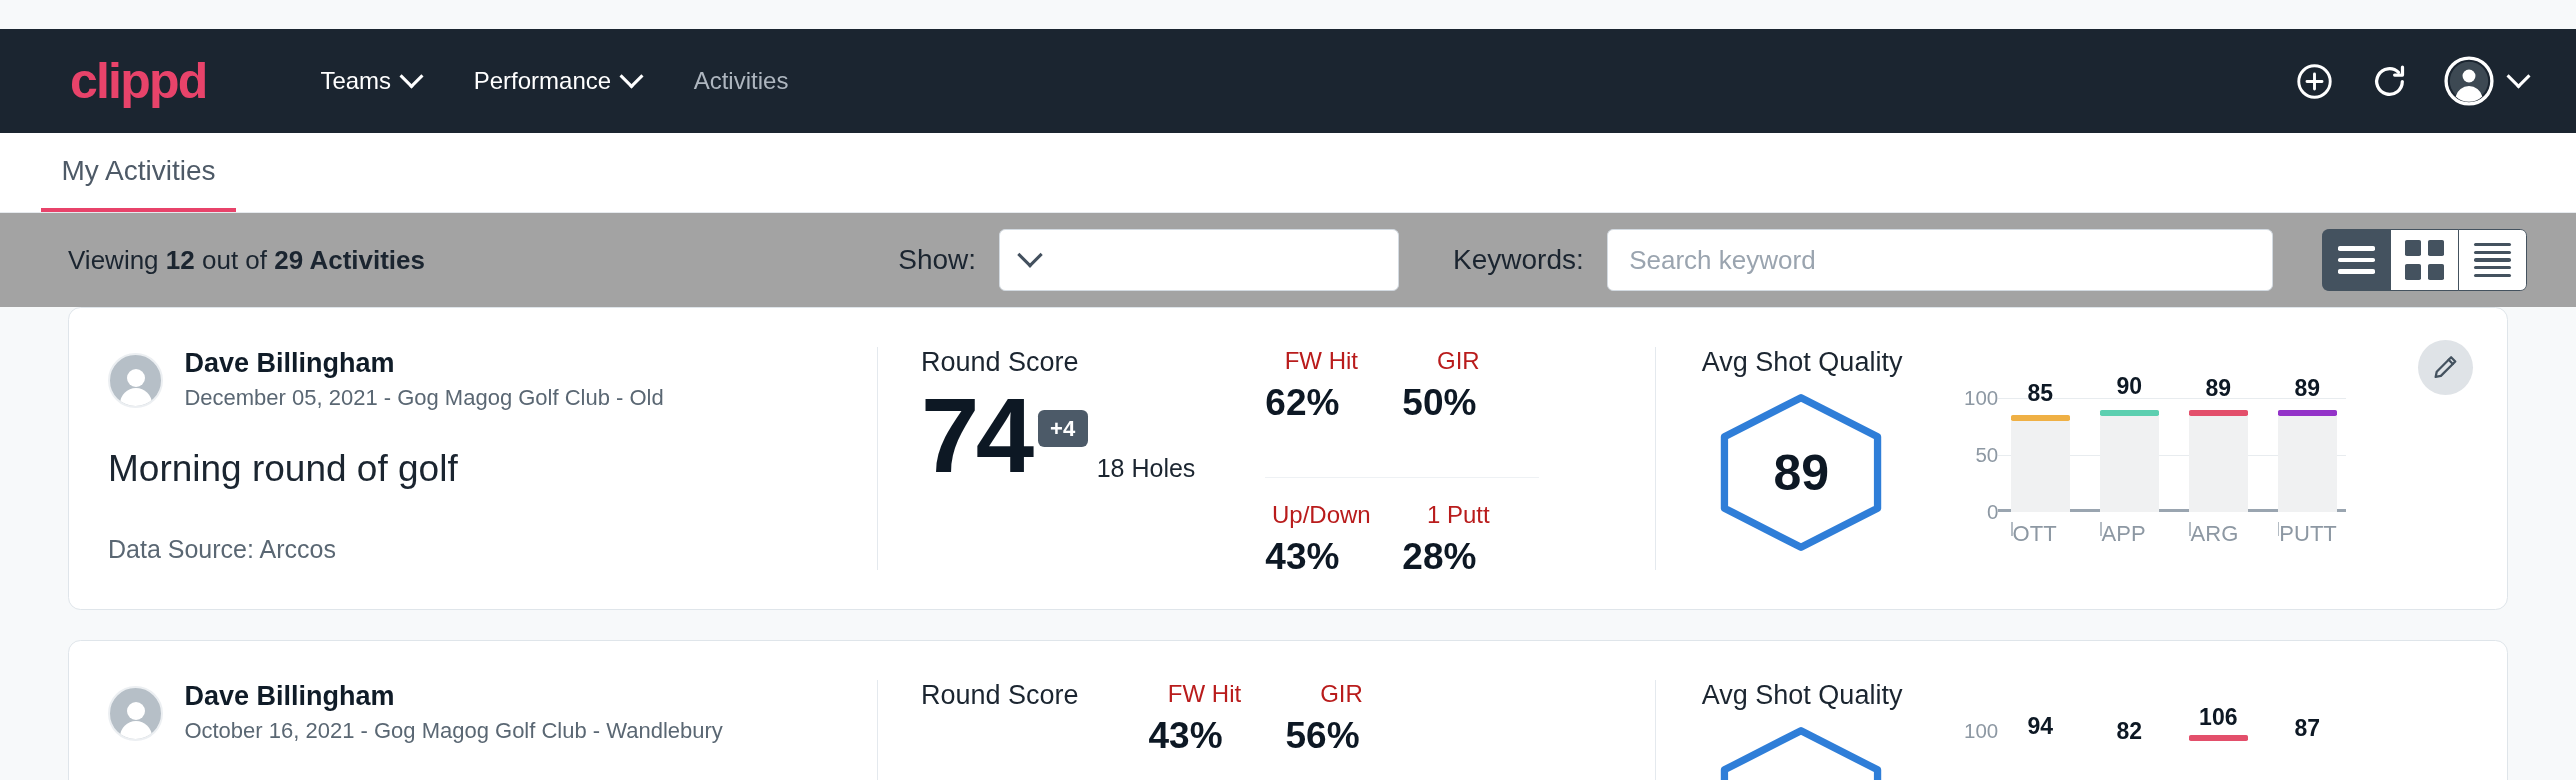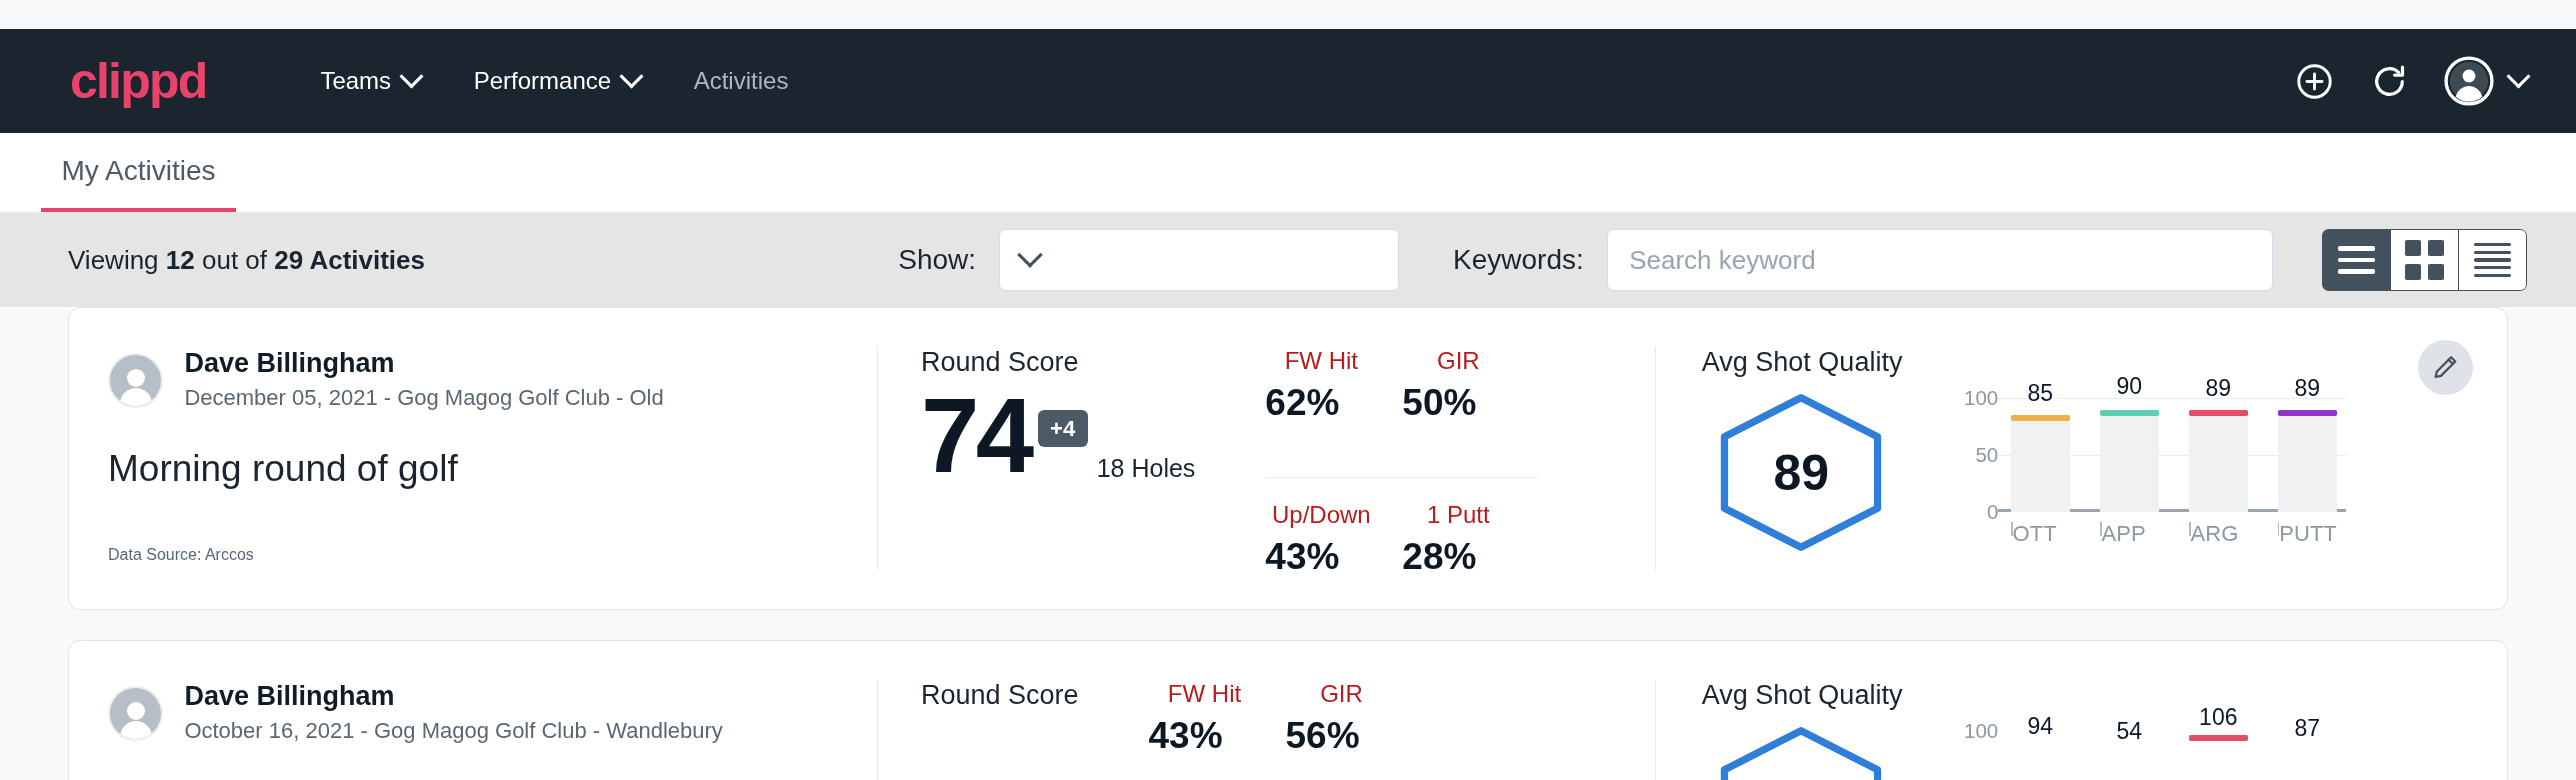--- a/index.html
+++ b/index.html
@@ -71,21 +71,21 @@
     border-bottom: 4.5px solid #e8436a;
     cursor: pointer;
   }
 
   
   .filterbar {
     height: 94px;
     display: flex;
     align-items: center;
     padding: 0 49px 0 68px;
-    background: #e5e5e5;
+    background: #a3a3a3;
   }
   .viewing { font-size: 26px; color: #1b2530; }
   .viewing b { font-weight: 700; }
   .fb-spacer { flex: 1; }
   .fb-label { font-size: 28px; color: #1b2530; margin-right: 23px; }
   .select {
     width: 400px; height: 62px;
     background: #fff;
     border: 0.9px solid #d3dae1;
     border-radius: 6.2px;
@@ -152,21 +152,21 @@
     background:#b6bfc7; flex:none;
     border: 2.7px solid #eceff2;
     display:flex;align-items:flex-end;justify-content:center;
     overflow:hidden;
   }
   .avatar-sm .head { width:18px;height:18px;border-radius:50%;background:#fff; position:absolute; margin-bottom:19.6px;}
   .avatar-sm .body { width:32px;height:18px;border-radius:16px 16px 0 0;background:#fff; }
   .person-name { font-size: 27px; font-weight: 700; color:#101c28; line-height:1.25; }
   .person-meta { font-size: 22px; color:#5a6773; line-height:1.4; margin-top:2.7px; }
   .card-title { font-size: 37px; font-weight:400; color:#1b2530; margin-top: 34px; }
-  .data-source { font-size: 16px; color:#5a6773; position:absolute; bottom: 45px; left:39px;}
+  .data-source { font-size: 25px; color:#5a6773; position:absolute; bottom: 45px; left:39px;}
 
   .score-label, .quality-label { font-size: 27px; color:#1b2530; }
   .score-main { display:flex; align-items:flex-end; margin-top: 5.4px; }
   .score-num {
     font-size: 105px; font-weight: 700; color:#0d1824; line-height: 1;
     letter-spacing: -3.6px;
   }
   .score-badge {
     background:#4c5a68; color:#fff; font-size:22px; font-weight:600;
     border-radius:6.2px; padding: 5.4px 12.5px; align-self:flex-start; margin-left: 7.1px;
@@ -200,21 +200,21 @@
   }
   .yaxis span { position:absolute; right:0; transform: translateY(-50%); }
   .plot { position:relative; height:114px; display:flex; align-items:flex-end; gap: 30px; padding-left: 12.5px;}
   .gridline { position:absolute; left:0; right:-9px; height:0.9px; background:#e8ecef; }
   .baseline { position:absolute; left:0; right:-9px; bottom:0; height:2.7px; background:#9aa5b0; }
   .bar { width: 59px; position:relative; z-index:1; }
   .bar .fill { background:#f0f1f2; width:100%; }
   .bar .cap { height: 6.2px; width:100%; border-radius: 1.8px; }
   .bar .vlabel {
     position:absolute; left:50%; transform:translateX(-50%);
-    font-size: 23px; font-weight:400; color:#0d1824; white-space:nowrap;
+    font-size: 23px; font-weight:700; color:#0d1824; white-space:nowrap;
   }
   .ticks { display:flex; gap: 30px; padding-left: 12.5px; margin-top:0;}
   .tick-col { width:59px; display:flex; flex-direction:row; align-items:center; }
   .tick-line { width:1.8px; height:14.3px; background:#b4bcc4; }
   .tick-label { font-size: 22px; color:#8d98a3; margin-top: 9px; }
 
   .edit-btn {
     position:absolute; top: 32px; right: 34px;
     width: 55px; height: 55px; border-radius:50%;
     background:#dfe3e7; display:flex; align-items:center; justify-content:center;
@@ -495,21 +495,21 @@
         <div class="chart">
           <div class="chart-inner">
             <div class="yaxis">
               <span style="top:0">100</span>
             </div>
             <div class="plot">
               <div class="bar">
                 <div class="vlabel" style="bottom:105px">94</div>
               </div>
               <div class="bar">
-                <div class="vlabel" style="bottom:100px">54</div>
+                <div class="vlabel" style="bottom:100px">82</div>
               </div>
               <div class="bar">
                 <div class="vlabel" style="bottom:114px">106</div>
                 <div class="cap" style="background:#e34f6b;position:absolute;bottom:104px;"></div>
               </div>
               <div class="bar">
                 <div class="vlabel" style="bottom:103px">87</div>
               </div>
             </div>
           </div>

